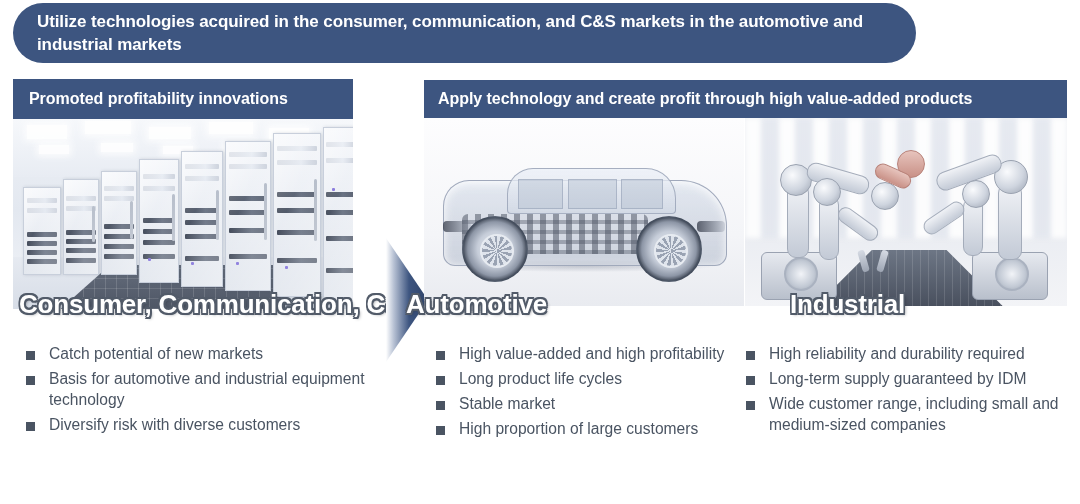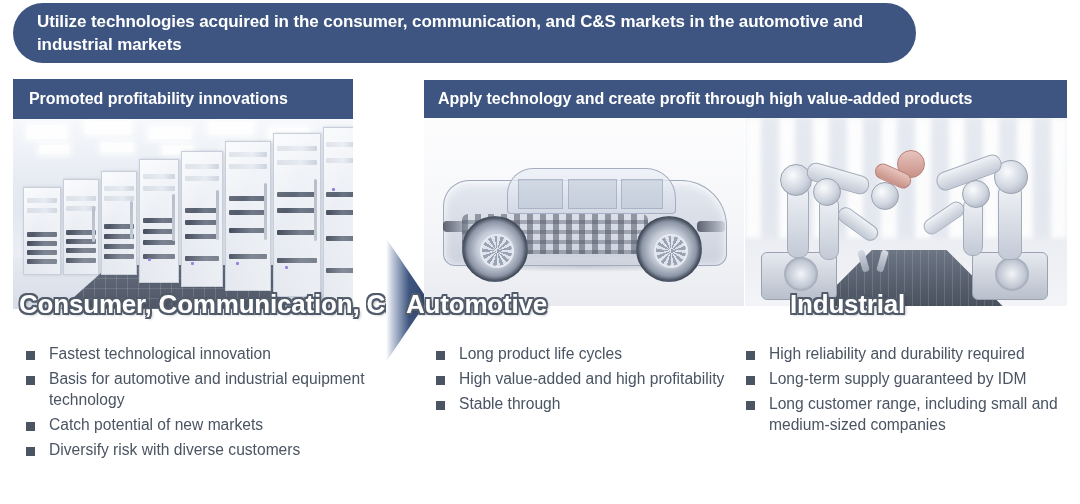--- a/index.html
+++ b/index.html
@@ -353,57 +353,57 @@
   <div class="rb-arm" style="right:26%;bottom:50px;width:18px;height:56px;"></div>
   <div class="rb-joint" style="right:24%;bottom:98px;width:26px;height:26px;"></div>
   <div class="rb-arm" style="right:31%;bottom:80px;width:44px;height:14px;transform:rotate(-34deg);"></div>
 </div>
 
 <div class="cat" id="cat-ind">Industrial</div>
 
 <div class="col" id="col-1">
   <div class="bullet">
     <span class="sq"></span>
-    <span class="txt">Fastest technological innovation</span>
+    <span class="txt">Catch potential of new markets</span>
   </div>
   <div class="bullet">
     <span class="sq"></span>
     <span class="txt">Basis for automotive and industrial equipment technology</span>
   </div>
   <div class="bullet">
     <span class="sq"></span>
-    <span class="txt">Catch potential of new markets</span>
-  </div>
-  <div class="bullet">
-    <span class="sq"></span>
     <span class="txt">Diversify risk with diverse customers</span>
   </div>
 </div>
 
 <div class="col" id="col-2">
   <div class="bullet">
     <span class="sq"></span>
+    <span class="txt">High value-added and high profitability</span>
+  </div>
+  <div class="bullet">
+    <span class="sq"></span>
     <span class="txt">Long product life cycles</span>
   </div>
   <div class="bullet">
     <span class="sq"></span>
-    <span class="txt">High value-added and high profitability</span>
-  </div>
-  <div class="bullet">
-    <span class="sq"></span>
-    <span class="txt">Stable through</span>
+    <span class="txt">Stable market</span>
+  </div>
+  <div class="bullet">
+    <span class="sq"></span>
+    <span class="txt">High proportion of large customers</span>
   </div>
 </div>
 
 <div class="col" id="col-3">
   <div class="bullet">
     <span class="sq"></span>
     <span class="txt">High reliability and durability required</span>
   </div>
   <div class="bullet">
     <span class="sq"></span>
     <span class="txt">Long-term supply guaranteed by IDM</span>
   </div>
   <div class="bullet">
     <span class="sq"></span>
-    <span class="txt">Long customer range, including small and medium-sized companies</span>
+    <span class="txt">Wide customer range, including small and medium-sized companies</span>
   </div>
 </div>
 
 </body></html>

